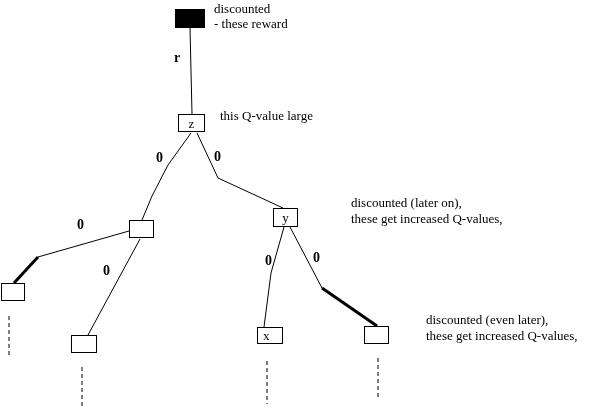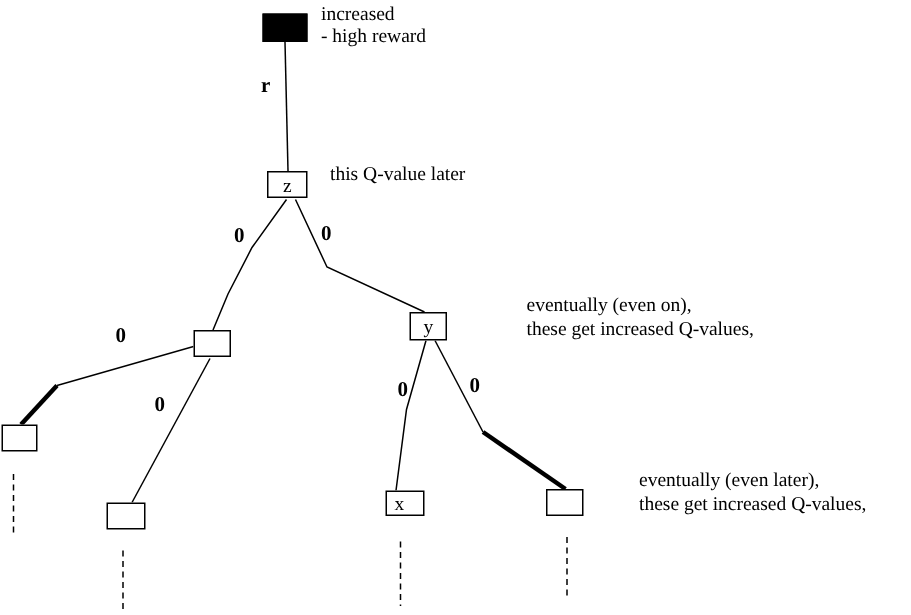--- a/index.html
+++ b/index.html
@@ -68,29 +68,29 @@
 
   <span class="elabel" style="left:174px;top:51px;">r</span>
   <span class="elabel" style="left:156px;top:151px;">0</span>
   <span class="elabel" style="left:214px;top:150px;">0</span>
   <span class="elabel" style="left:77px;top:218px;">0</span>
   <span class="elabel" style="left:103px;top:264px;">0</span>
   <span class="elabel" style="left:265px;top:254px;">0</span>
   <span class="elabel" style="left:313px;top:251px;">0</span>
 
   <div class="note" style="left:214px;top:1px;">
-    <div>increased</div>
-    <div>- high reward</div>
+    <div>discounted</div>
+    <div>- these reward</div>
   </div>
 
-  <div class="note" style="left:220px;top:108px;">this Q-value later</div>
+  <div class="note" style="left:220px;top:108px;">this Q-value large</div>
 
   <div class="note wide" style="left:351px;top:195px;">
-    <div>eventually (even on),</div>
+    <div>discounted (later on),</div>
     <div>these get increased Q-values,</div>
   </div>
 
   <div class="note wide" style="left:426px;top:312px;">
-    <div>eventually (even later),</div>
+    <div>discounted (even later),</div>
     <div>these get increased Q-values,</div>
   </div>
 
 </div>
 
 </body></html>

